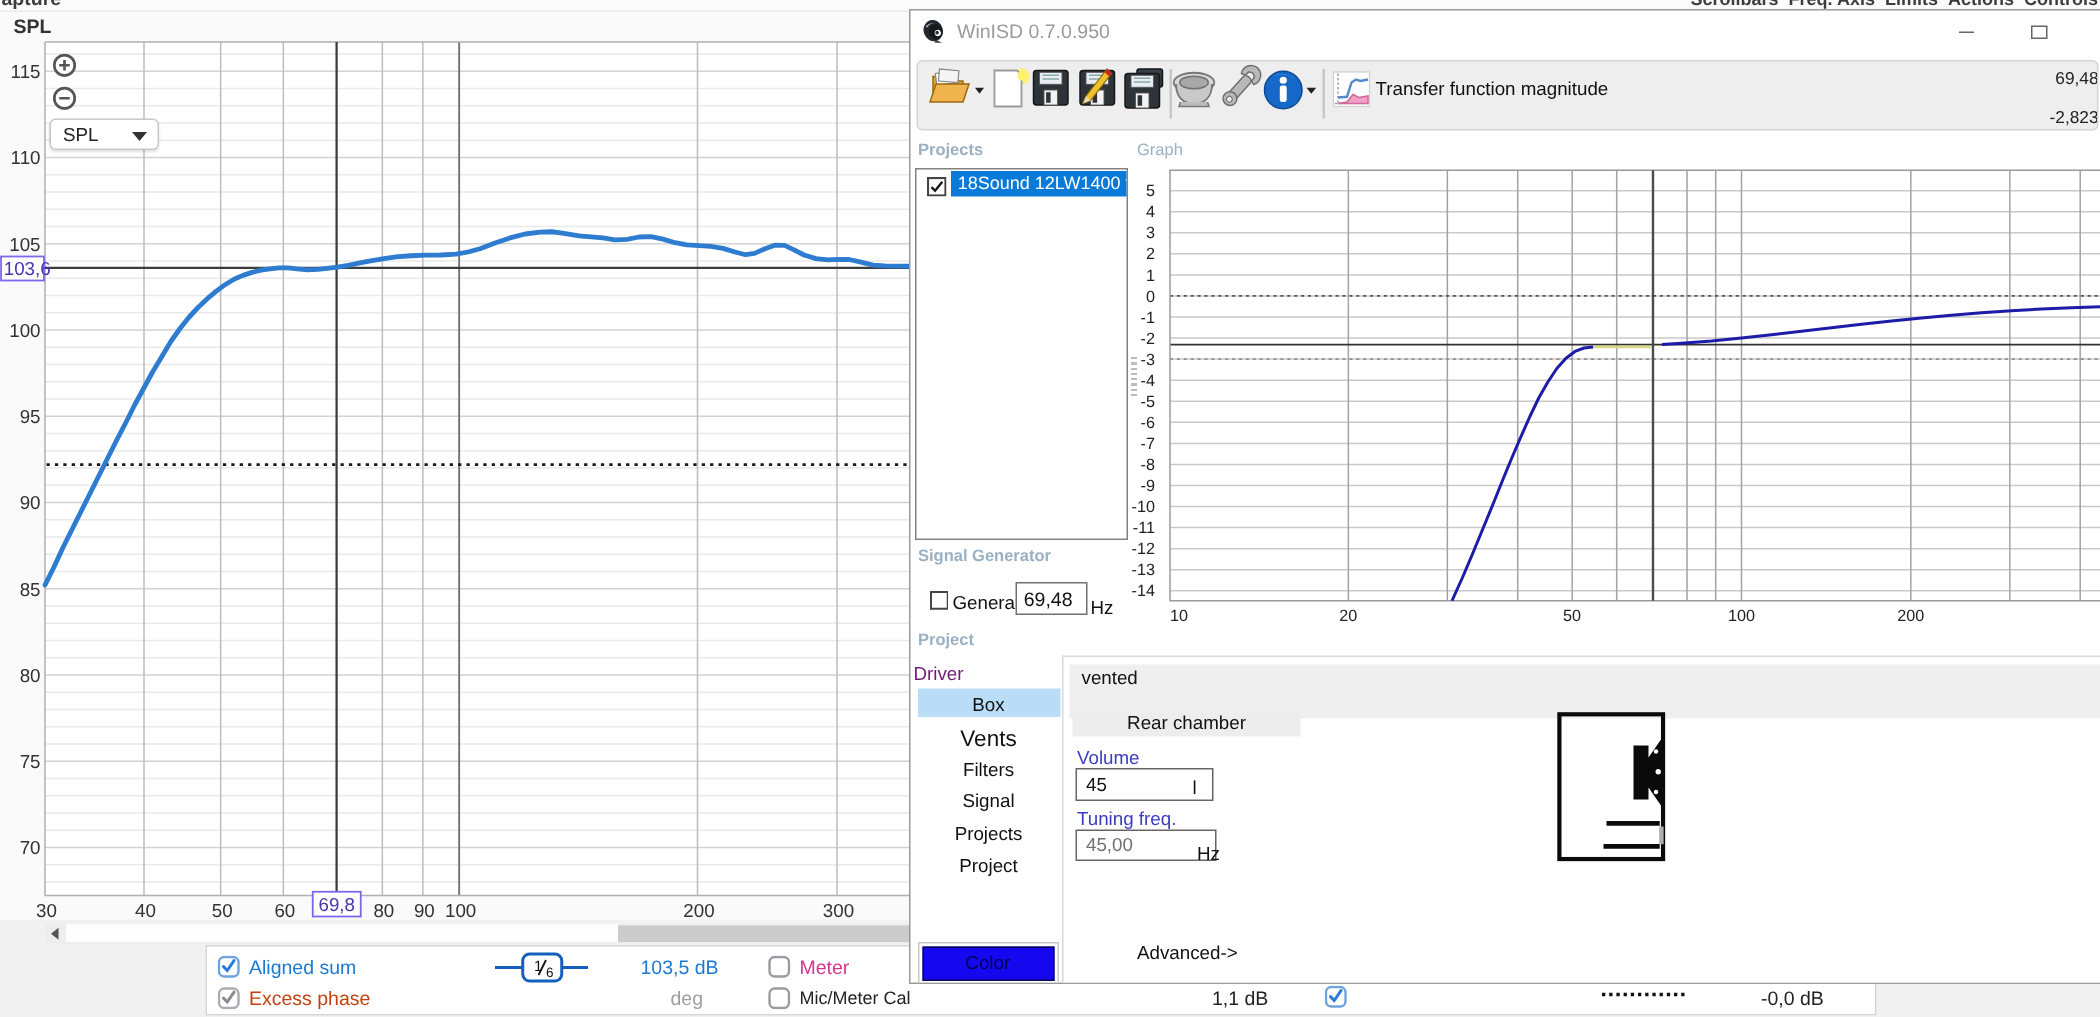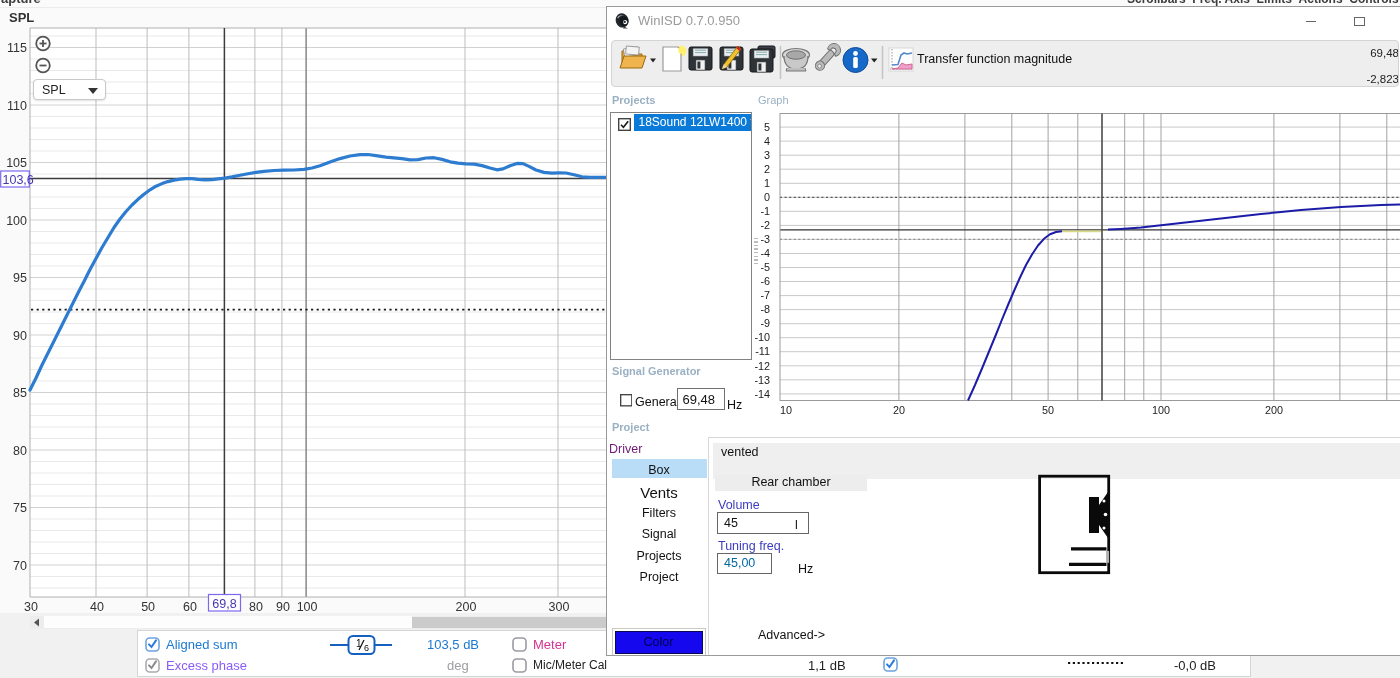--- a/index.html
+++ b/index.html
@@ -145,21 +145,21 @@
 </svg>
 <div class="a" style="left:427px;top:637px;font-size:13px;color:#1b79d2">103,5 dB</div>
 <svg class="a" style="left:512px;top:637px" width="15" height="15" viewBox="0 0 15 15">
     <rect x="1" y="1" width="13" height="13" rx="3.5" fill="#fff" stroke="#9a9aa2" stroke-width="1.6"></rect>
   </svg>
 <div class="a" style="left:533px;top:637px;font-size:13px;color:#d6338f">Meter</div>
 <svg class="a" style="left:145px;top:658px" width="15" height="15" viewBox="0 0 15 15">
     <rect x="1" y="1" width="13" height="13" rx="3.5" fill="#fff" stroke="#ababb1" stroke-width="1.6"></rect>
     <path d="M4,7.4 L6.5,10 L11,3.4" fill="none" stroke="#8a8a90" stroke-width="2" stroke-linecap="round"></path>
   </svg>
-<div class="a" style="left:166px;top:658px;font-size:13px;color:#8b5cf6">Excess phase</div>
+<div class="a" style="left:166px;top:658px;font-size:13px;color:#c2410c">Excess phase</div>
 <div class="a" style="left:447px;top:658px;font-size:13px;color:#9d9da3">deg</div>
 <svg class="a" style="left:512px;top:658px" width="15" height="15" viewBox="0 0 15 15">
     <rect x="1" y="1" width="13" height="13" rx="3.5" fill="#fff" stroke="#9a9aa2" stroke-width="1.6"></rect>
   </svg>
 <div class="a" style="left:533px;top:658px;font-size:12px;color:#222">Mic/Meter Cal</div>
 <div class="a" style="left:808px;top:658px;font-size:13px;color:#222">1,1 dB</div>
 <svg class="a" style="left:883px;top:657px" width="15" height="15" viewBox="0 0 15 15">
     <rect x="1" y="1" width="13" height="13" rx="3.5" fill="#fff" stroke="#6fa3dd" stroke-width="1.6"></rect>
     <path d="M4,7.4 L6.5,10 L11,3.4" fill="none" stroke="#2a7ade" stroke-width="2" stroke-linecap="round"></path>
   </svg>
@@ -365,21 +365,21 @@
 
   <div class="a" style="left:101px;top:430px;width:693px;height:222px;background:#fff;border-left:1px solid #d8d8d8;border-top:1px solid #d8d8d8"></div>
   <div class="a" style="left:106px;top:436px;width:688px;height:36px;background:#efefef">
     <div class="a" style="left:8px;top:2px;font-size:12.5px;color:#111">vented</div>
   </div>
   <div class="a" style="left:108px;top:468px;width:152px;height:15.5px;background:#ededed;text-align:center;font-size:12.5px;color:#111">Rear chamber</div>
   <div class="a" style="left:111px;top:491px;font-size:12.5px;color:#3c3cc0">Volume</div>
   <div class="a" style="left:110px;top:504.5px;width:92px;height:22px;background:#fff;border:1px solid #666;font-size:12.5px;color:#111;line-height:20px;padding-left:6px">45</div>
   <div class="a" style="left:188px;top:511px;font-size:12.5px;color:#111">l</div>
   <div class="a" style="left:111px;top:532px;font-size:12.5px;color:#3c3cc0">Tuning freq.</div>
-  <div class="a" style="left:110px;top:545.5px;width:55px;height:21px;background:#fff;border:1px solid #666;font-size:12.5px;color:#0369a1;line-height:19px;padding-left:6px">45,00</div>
+  <div class="a" style="left:110px;top:545.5px;width:94px;height:21px;background:#fff;border:1px solid #666;font-size:12.5px;color:#737373;line-height:19px;padding-left:6px">45,00</div>
   <div class="a" style="left:191px;top:555px;font-size:12.5px;color:#111">Hz</div>
   <svg class="a" style="left:428.5;top:467" width="80" height="106" viewBox="0 0 80 106">
 <rect x="3.6" y="2.2" width="69.1" height="96.5" fill="none" stroke="#0a0a0a" stroke-width="2.8"></rect>
 <path d="M53,23 h10 v8 l9,-13 v46 l-9,-13 v8 h-10 z" fill="#0a0a0a"></path>
 <circle cx="68" cy="27" r="1.5" fill="#fff"></circle>
 <circle cx="69.5" cy="40.5" r="1.8" fill="#fff"></circle>
 <circle cx="68" cy="54" r="1.5" fill="#fff"></circle>
 <line x1="35" y1="74.9" x2="70.5" y2="74.9" stroke="#0a0a0a" stroke-width="3.2"></line>
 <line x1="33" y1="90.3" x2="70.5" y2="90.3" stroke="#0a0a0a" stroke-width="3.2"></line>
 <rect x="70.1" y="77" width="3" height="11.8" fill="#b0b0b0"></rect>

